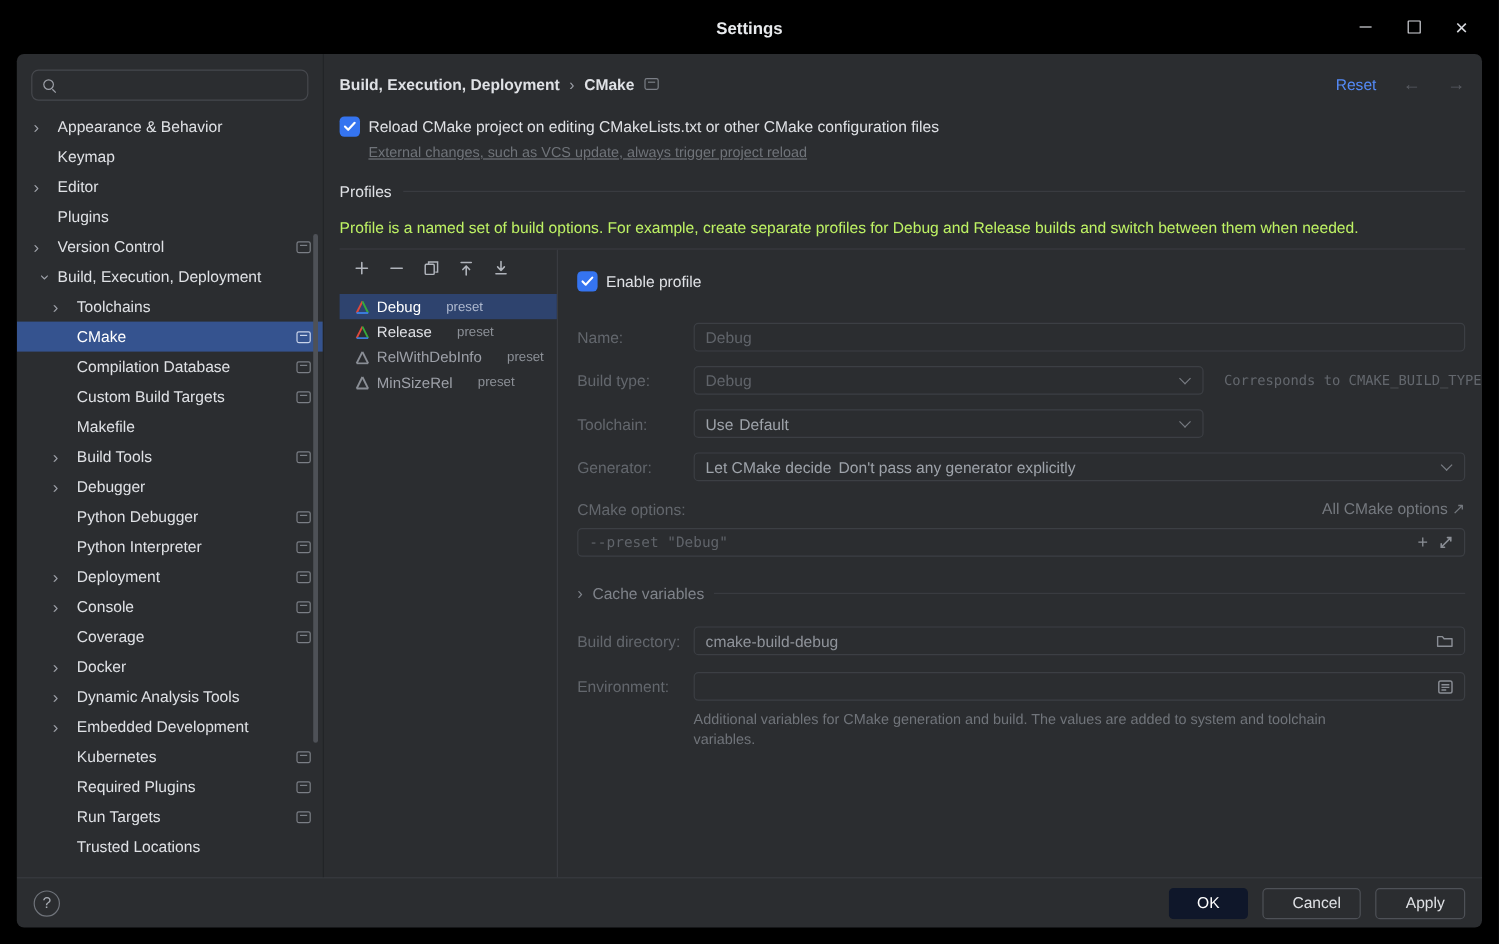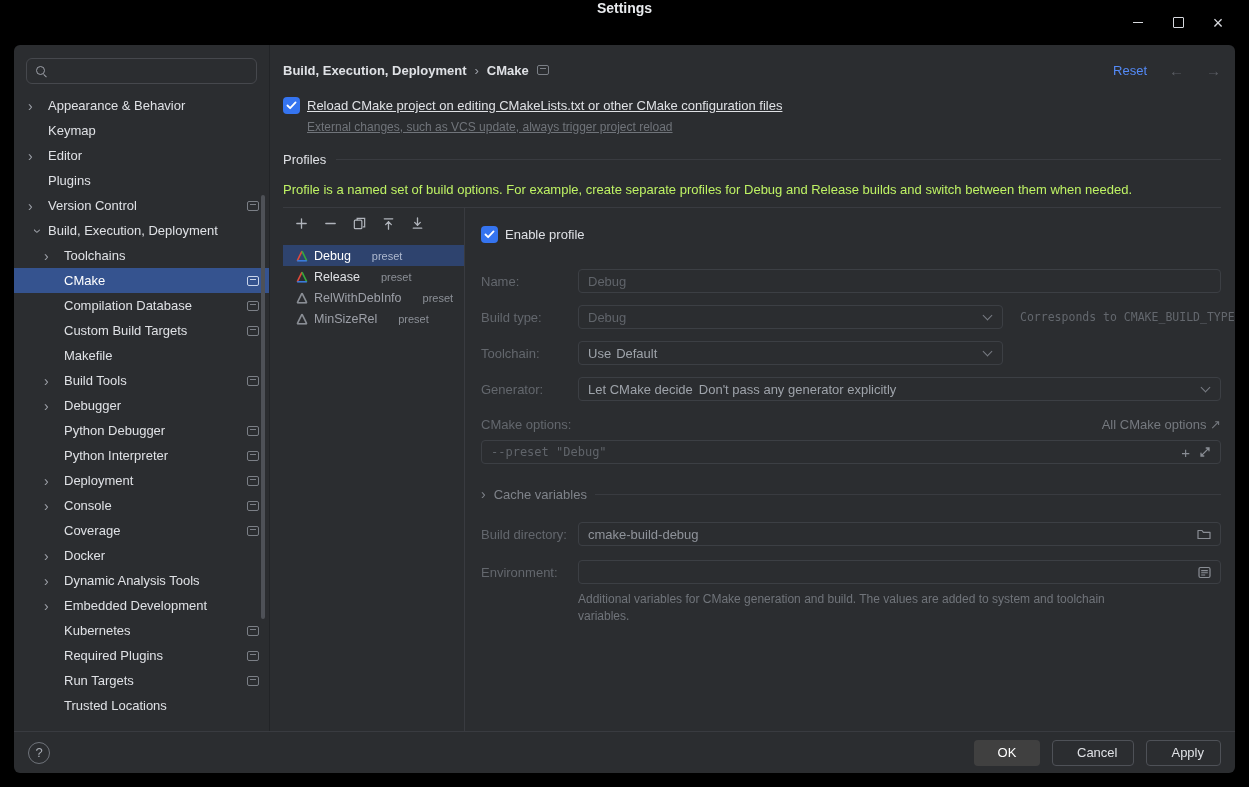--- a/index.html
+++ b/index.html
@@ -3,21 +3,21 @@
 <meta charset="utf-8">
 <style>
   * { margin:0; padding:0; box-sizing:border-box; }
   html,body { width:1249px; height:787px; }
   body {
     background:#000;
     font-family:"Liberation Sans","DejaVu Sans",sans-serif;
     font-size:13px; color:#dfe1e5; overflow:hidden;
   }
   
-  .titlebar { height:45px; position:relative; display:flex; align-items:flex-start; justify-content:center; }
+  .titlebar { height:45px; position:relative; display:flex; align-items:center; justify-content:center; }
   .title { font-weight:700; font-size:14px; color:#e8eaed; }
   .win-controls { position:absolute; right:22px; top:0; height:100%; display:flex; align-items:center; gap:22px; }
   .wc { width:18px; height:18px; display:flex; align-items:center; justify-content:center; color:#d6d8dd; cursor:pointer; }
   .wc-min::before { content:""; width:10px; border-top:1.5px solid #d6d8dd; }
   .wc-max::before { content:""; width:9px; height:9px; border:1.3px solid #d6d8dd; border-radius:1px; }
   .wc-close { font-size:18px; line-height:1; }
   
   .window { margin:0 14px; height:728px; background:#2b2d30; border-radius:6px; display:flex; flex-direction:column; overflow:hidden; }
   .content { flex:1; display:flex; min-height:0; }
   
@@ -40,21 +40,21 @@
   .selected .badge-icon::after { border-color:#c9d4ea; }
   .scroll-thumb { position:absolute; right:4px; top:150px; width:4px; height:424px; background:#4e5157; border-radius:2px; cursor:pointer; }
   
   .main { flex:1; display:flex; flex-direction:column; padding:0 14px 0 13px; min-width:0; }
   .breadcrumb-row { height:26px; margin-top:12px; display:flex; align-items:center; gap:8px; flex:none; }
   .crumb { font-weight:600; }
   .crumb-sep { color:#9da0a8; }
   .spacer { flex:1; }
   .reset-link { color:#548af7; cursor:pointer; }
   .nav-arrow { color:#5a5d63; font-size:15px; margin-left:14px; cursor:default; }
-  .reload-row { display:flex; align-items:center; gap:7px; margin-top:14px; flex:none;text-decoration:underline; }
+  .reload-row { display:flex; align-items:center; gap:7px; margin-top:14px; flex:none; }
   .checkbox { width:17px; height:17px; border-radius:4px; background:#3574f0; display:flex; align-items:center; justify-content:center; flex:none; cursor:pointer; }
   .reload-hint { color:#70747a; font-size:12px; margin:6px 0 0 24px; flex:none;text-decoration:underline; }
   .section-row { display:flex; align-items:center; gap:10px; margin-top:18px; flex:none; }
   .hline { flex:1; border-top:1px solid #393b40; }
   .profiles-desc { margin-top:15px; color:#bef264; flex:none; }
   
   .editor { flex:1; margin-top:10px; border-top:1px solid #393b40; display:flex; min-height:0; }
   .list-pane { width:182px; flex:none; border-right:1px solid #393b40; display:flex; flex-direction:column; }
   .toolbar { height:31px; display:flex; align-items:center; padding-left:10px; gap:13px; flex:none; }
   .tb-icon { width:16px; height:16px; display:flex; align-items:center; justify-content:center; cursor:pointer; }
@@ -85,21 +85,21 @@
   .plus-glyph { color:#8a8e95; font-size:15px; line-height:1; cursor:pointer; }
   .link-dim { color:#75797f; cursor:pointer; }
   .cache-row { display:flex; align-items:center; gap:8px; margin-top:22px; color:#7f838a; flex:none; }
   .cache-chev { font-size:14px; cursor:pointer; }
   .bd-row { margin-top:20px; }
   .hint { color:#70747a; font-size:12px; margin:7px 0 0 97px; max-width:610px; line-height:1.45; flex:none; }
   
   .footer { height:42px; flex:none; border-top:1px solid #393b40; display:flex; align-items:center; padding:0 14px; gap:12px; }
   .help-circle { width:22px; height:22px; border:1.4px solid #6f737a; border-radius:50%; display:flex; align-items:center; justify-content:center; color:#a8acb3; font-size:13px; cursor:pointer; }
   .btn { height:26px; min-width:66px; padding:0 16px; border-radius:4px; display:flex; align-items:center; justify-content:center; font-size:13px; cursor:pointer; border:1px solid transparent; }
-  .btn-primary { background:#404040; color:#fff; }
+  .btn-primary { background:#0f172a; color:#fff; }
   .btn-secondary { border-color:#4e5157; color:#dfe1e5; background:transparent;padding-left:24px; }
   svg { display:block; }
 </style>
 </head>
 <body>
 
 <div class="titlebar">
   <div class="title">Settings</div>
   <div class="win-controls">
     <span class="wc wc-min"></span>

